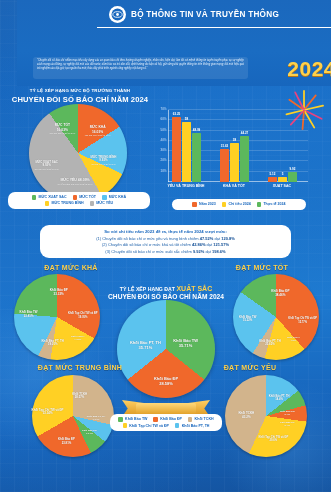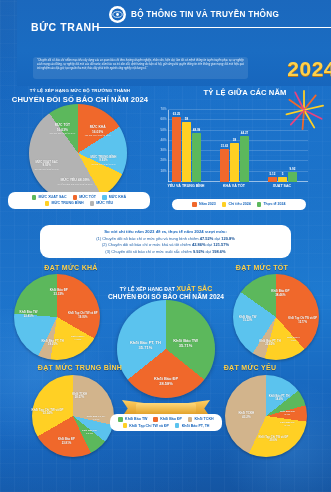--- a/index.html
+++ b/index.html
@@ -111,21 +111,20 @@
       <span class="logo">
         <svg width="13" height="13" viewBox="0 0 24 24">
             <circle cx="12" cy="12" r="11" fill="#1766bd"></circle>
             <ellipse cx="12" cy="12" rx="8.5" ry="5.2" fill="none" stroke="#fff" stroke-width="1.6"></ellipse>
             <circle cx="12" cy="12" r="2.6" fill="#fff"></circle>
           </svg>
       </span>
       <span class="ministry-name">BỘ THÔNG TIN VÀ TRUYỀN THÔNG</span>
     </div>
 
-    <div class="buc-tranh">BỨC TRANH</div>
     <div class="rule"></div>
     <div class="year">2024</div>
     <div class="quote">"Chuyển đổi số báo chí nhằm mục tiêu xây dựng các cơ quan báo chí theo hướng chuyên nghiệp, nhân văn, hiện đại; làm tốt sứ mệnh thông tin tuyên truyền phục vụ sự nghiệp cách mạng của Đảng, sự nghiệp đổi mới của đất nước; đảm bảo vai trò dẫn dắt, định hướng dư luận xã hội, giữ vững chủ quyền thông tin trên không gian mạng; đổi mới hiệu quả trải nghiệm của độc giả; tạo nguồn thu mới; thúc đẩy phát triển ngành công nghiệp nội dung số."</div>
   </div>
 
   <svg class="fw" viewBox="0 0 60 60">
     <g stroke-width="2.4" stroke-linecap="round">
       <line x1="30" y1="30" x2="30" y2="4" stroke="#ffd024"></line>
       <line x1="30" y1="30" x2="46" y2="10" stroke="#f0682b"></line>
       <line x1="30" y1="30" x2="56" y2="24" stroke="#ffd024"></line>
@@ -198,23 +197,20 @@
         <span class="sw" style="background:#ffd024"></span>
         <span class="lg-t">MỨC TRUNG BÌNH</span>
       </span>
       <span class="lg-item">
         <span class="sw" style="background:#b3b3b3"></span>
         <span class="lg-t">MỨC YẾU</span>
       </span>
     </div>
   </div>
 
-  <div class="tr">
-    <div class="cap2">TỶ LỆ GIỮA CÁC NĂM</div>
-  </div>
 
   <div class="bars" style="left:168px;top:110px;width:140px;height:72px;">
     <div class="axis" style="left:0;top:0;width:1px;height:72px;"></div>
     <div class="axis" style="left:0;bottom:0;width:140px;height:1px;"></div>
 
     <div class="grid-l" style="bottom:10.28px;">
         <span class="ytick">10%</span>
       </div>
     <div class="grid-l" style="bottom:20.57px;">
         <span class="ytick">20%</span>

